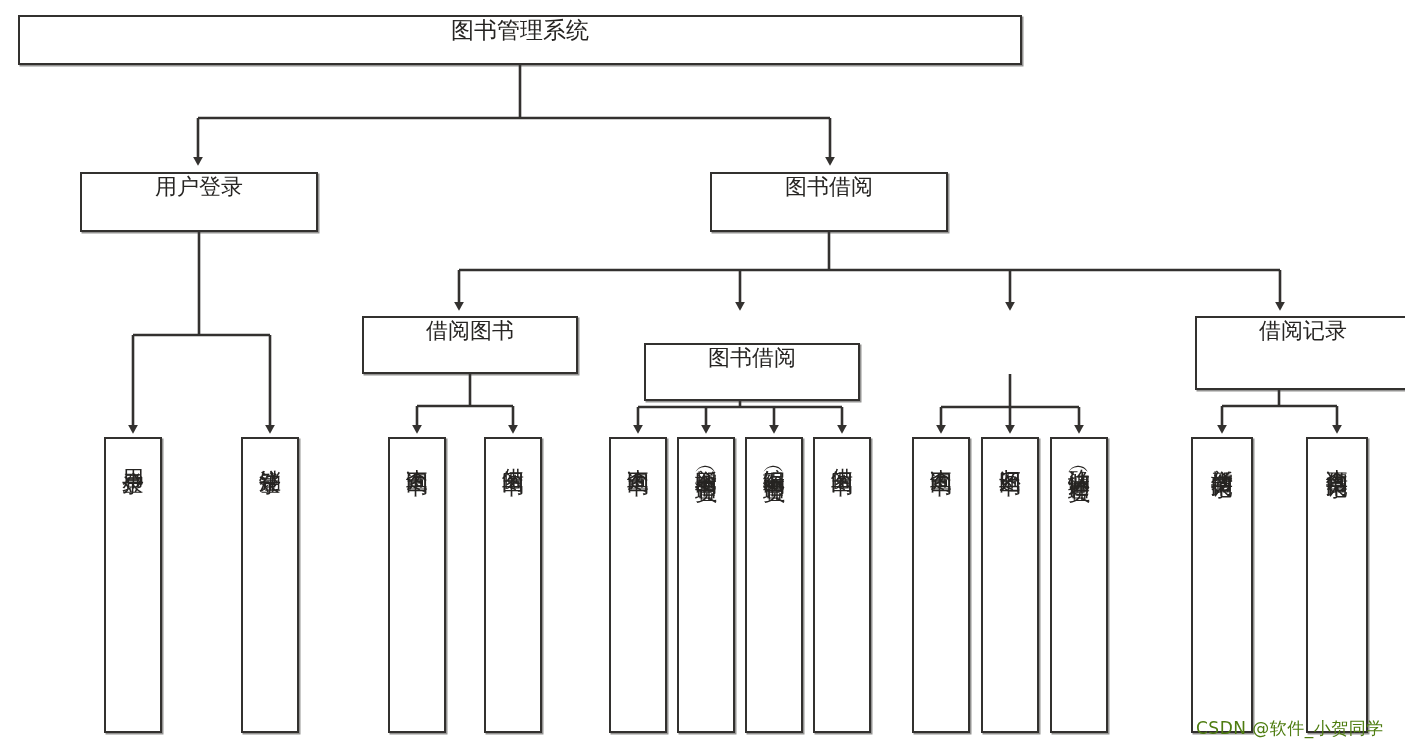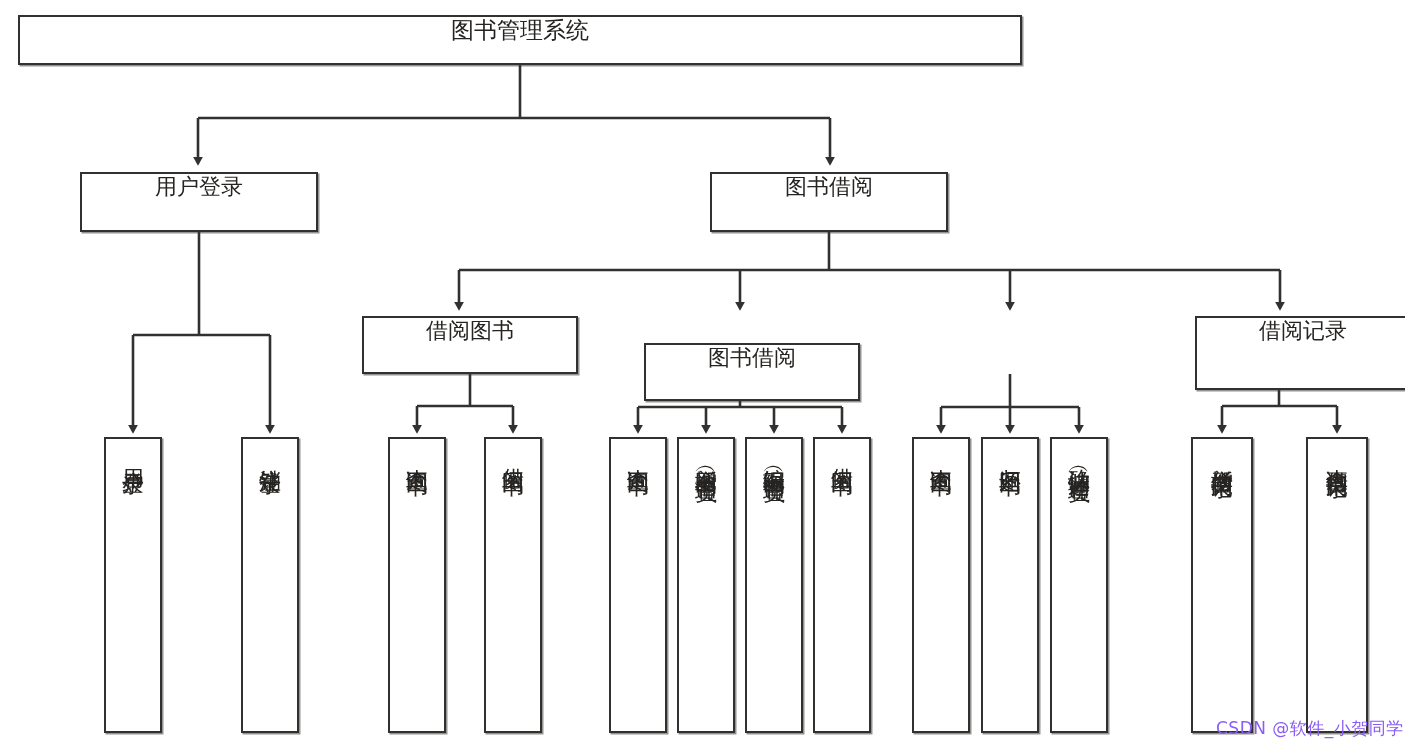--- a/index.html
+++ b/index.html
@@ -54,24 +54,23 @@
   .node.vert .lbl {
     writing-mode: vertical-rl;
     text-orientation: upright;
     font-size: 22px;
     letter-spacing: 2px;
     line-height: 1;
   }
   .watermark {
     position: absolute;
     font-size: 17px;
-    color: #8b5cf6;
+    color: #4d7c0f;
     white-space: nowrap;
     letter-spacing: 0.5px;
-    margin-left: 20px;
   }
 </style>
 </head>
 <body>
 
 <div id="canvas">
 
   <svg id="edges" viewBox="0 0 1405 747">
     <defs>
       <marker id="arrow" markerWidth="9" markerHeight="10" refX="1.2" refY="5" orient="auto" markerUnits="userSpaceOnUse">

